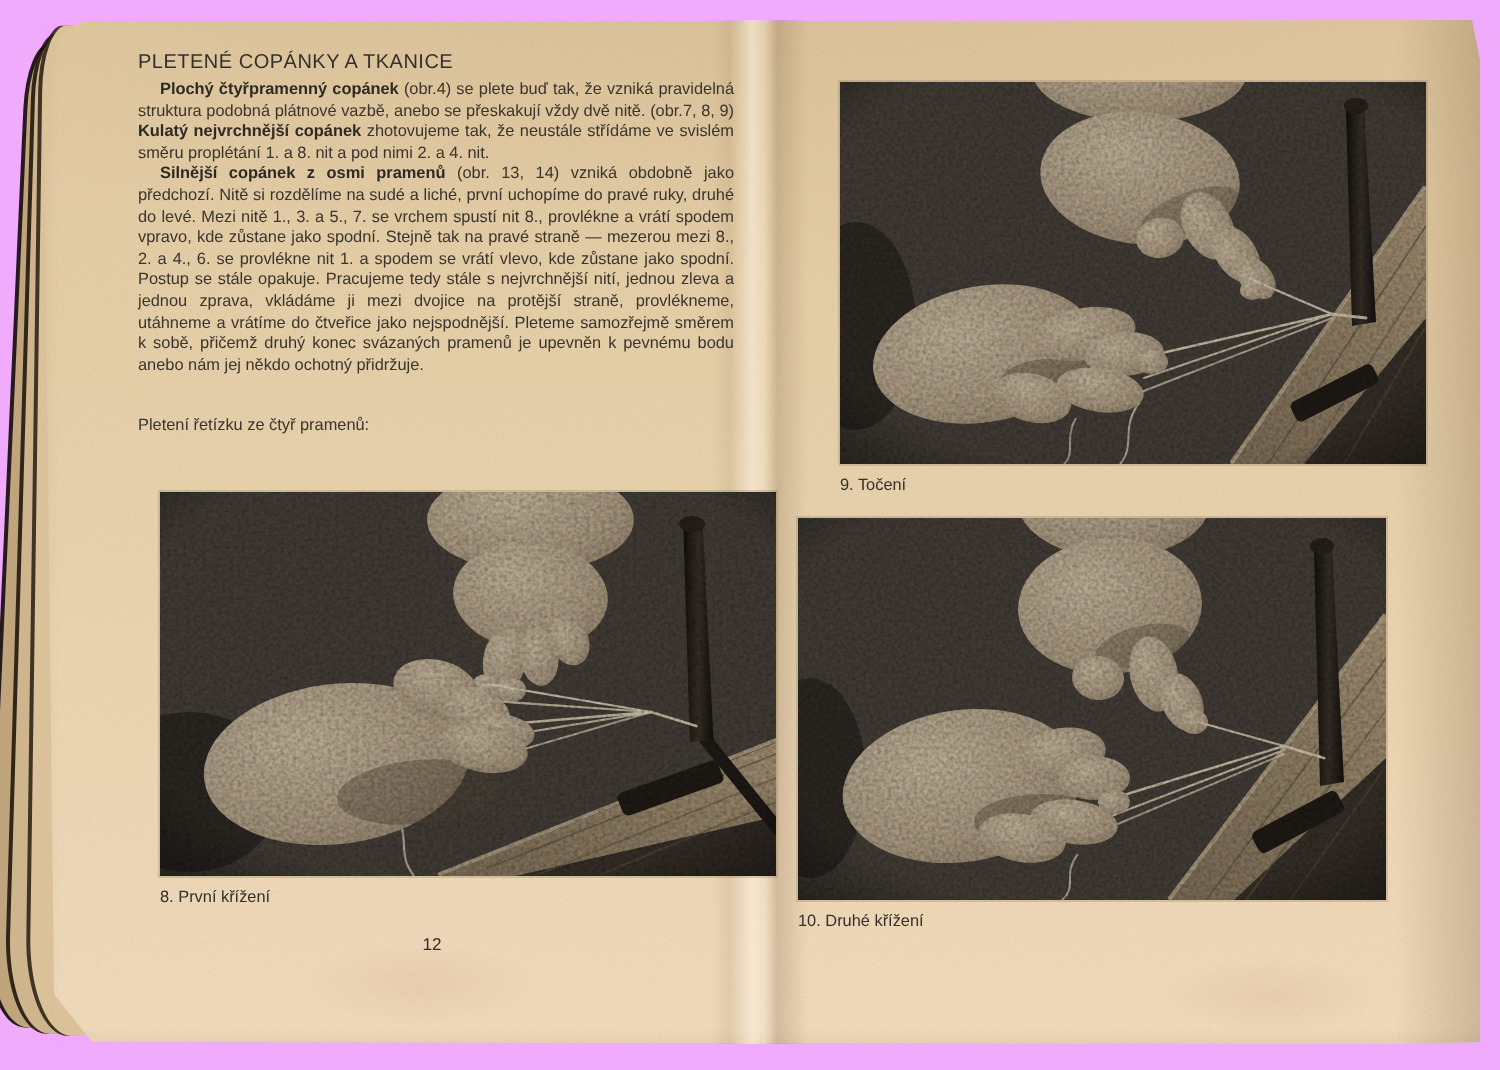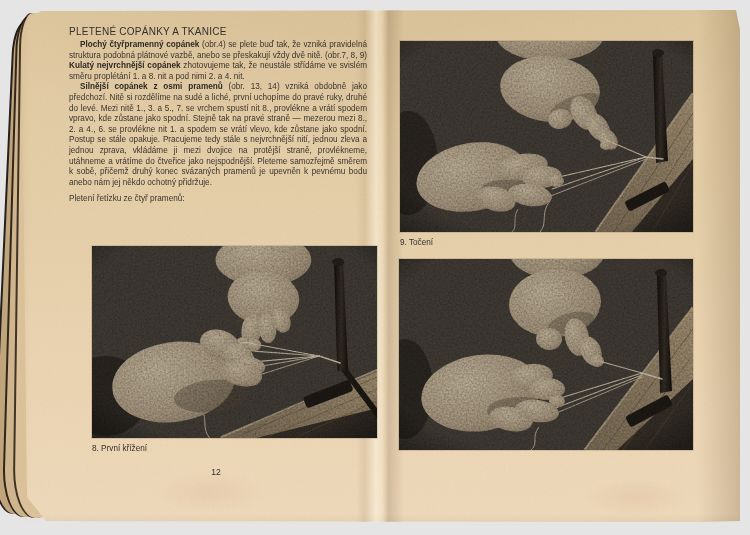--- a/index.html
+++ b/index.html
@@ -1,19 +1,19 @@
 <!DOCTYPE html>
 <html style="--ink: #39332b;"><head>
 <meta charset="utf-8">
 <style>
   html,body{margin:0;padding:0;background:#060606;}
   *{box-sizing:border-box;}
   .stage{
     position:relative;width:750px;height:535px;overflow:hidden;
-    background:#e5e5e5;
+    background:#f0abfc;
     font-family:"Liberation Sans", sans-serif;
     color:var(--ink,#39332b);
   }
   
   .edge-strip{position:absolute;border-radius:14px 4px 18px 26px/40px 4px 10px 60px;}
   .strip1{left:4px;top:22px;width:36px;height:492px;background:#bfa47c;transform:rotate(2.6deg);box-shadow:-2px 0 0 rgba(15,10,5,.9);}
   .strip2{left:11px;top:17px;width:36px;height:500px;background:#cfb58d;transform:rotate(1.7deg);box-shadow:-2px 0 0 rgba(25,16,8,.85);}
   .strip3{left:18px;top:13px;width:36px;height:505px;background:#dbc29a;transform:rotate(.8deg);box-shadow:-2px 0 0 rgba(30,20,10,.8);}
   
   .spread{
@@ -32,29 +32,29 @@
     background:linear-gradient(90deg, rgba(120,85,45,0) 0%, rgba(120,85,45,.10) 18%, rgba(255,246,228,.55) 42%, rgba(255,246,228,.25) 55%, rgba(95,65,35,.18) 68%, rgba(95,65,35,0) 100%);
   }
   .stain{position:absolute;pointer-events:none;border-radius:50%;}
   .stain.a{left:130px;top:462px;width:160px;height:60px;background:radial-gradient(closest-side,rgba(205,140,115,.14),transparent 70%);}
   .stain.b{left:560px;top:470px;width:150px;height:55px;background:radial-gradient(closest-side,rgba(185,125,90,.12),transparent 70%);}
 
   .text-col{position:absolute;left:69px;top:26px;width:298px;}
   .heading{font-size:10px;letter-spacing:.25px;color:#34302a;margin:0 0 3px 0;font-weight:normal;}
   .text-col p{margin:0;text-indent:11px;text-align:justify;font-size:8.2px;line-height:10.6px;color:#3b352d;}
   .text-col p b{color:#2e2a24;}
-  .fig-intro{margin-top:6px;font-size:8.2px;color:#3b352d;}
+  .fig-intro{margin-top:20px;font-size:8.2px;color:#3b352d;}
 
   figure{position:absolute;margin:0;}
   .photo{width:100%;border:0;line-height:0;box-shadow:0 0 0 1px rgba(60,45,25,.15);}
   .photo svg{display:block;width:100%;height:100%;}
   figcaption{font-size:8.2px;color:#35302a;margin-top:6px;}
-  .fig8{left:92px;top:246px;width:285px;}
+  .fig8{left:80px;top:246px;width:308px;}
   .fig8 .photo{height:192px;}
-  .fig9{left:400px;top:41px;width:293px;}
+  .fig9{left:420px;top:41px;width:293px;}
   .fig9 .photo{height:191px;}
   .fig10{left:399px;top:259px;width:294px;}
   .fig10 .photo{height:191px;}
 
   .page-number{position:absolute;left:196px;top:467px;width:40px;text-align:center;font-size:8.6px;font-weight:normal;color:#332e28;}
 
   .paper-noise{position:absolute;inset:0;pointer-events:none;opacity:.5;}
 </style>
 </head>
 <body>
@@ -315,20 +315,21 @@
           <ellipse cx="132" cy="118" rx="22" ry="13" fill="url(#f10h)" transform="rotate(-8 132 118)"></ellipse>
           <ellipse cx="148" cy="130" rx="18" ry="11" fill="url(#f10h)"></ellipse>
           <ellipse cx="138" cy="152" rx="22" ry="11" fill="url(#f10h)" transform="rotate(8 138 152)"></ellipse>
           <ellipse cx="112" cy="160" rx="22" ry="12" fill="url(#f10h)" transform="rotate(10 112 160)"></ellipse>
           <ellipse cx="158" cy="142" rx="8" ry="6" fill="url(#f10h)"></ellipse>
   <rect width="294" height="191" fill="#120f0c" filter="url(#f10g)" opacity="0.42"></rect>
   <rect width="294" height="191" fill="#e8dcc4" filter="url(#f10g2)" opacity="0.16"></rect>
   <rect width="294" height="191" fill="url(#f10v)"></rect>
 </svg>
       </div>
+    <figcaption>10. Druhé křížení</figcaption>
   </figure>
 
   <svg class="paper-noise" width="750" height="535">
     <defs>
       <filter id="pgrain" x="0" y="0" width="100%" height="100%">
         <feTurbulence type="fractalNoise" baseFrequency="0.7" numOctaves="2" seed="7" result="n"></feTurbulence>
         <feColorMatrix in="n" type="luminanceToAlpha" result="a"></feColorMatrix>
         <feComponentTransfer in="a" result="a2">
             <feFuncA type="gamma" exponent="3" amplitude="0.9"></feFuncA>
           </feComponentTransfer>

